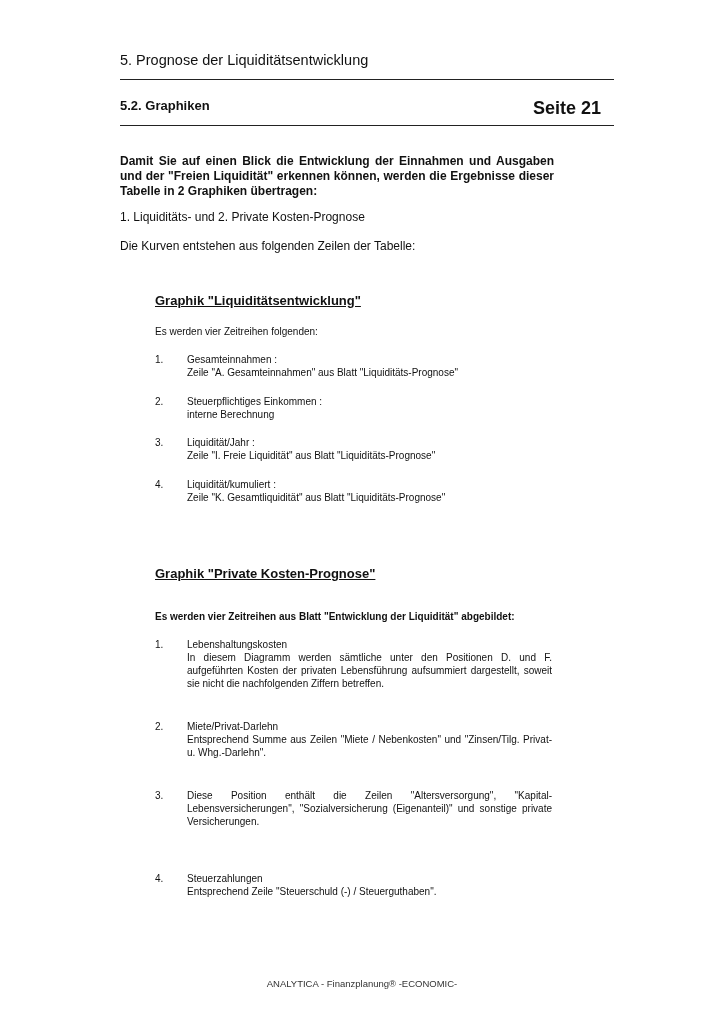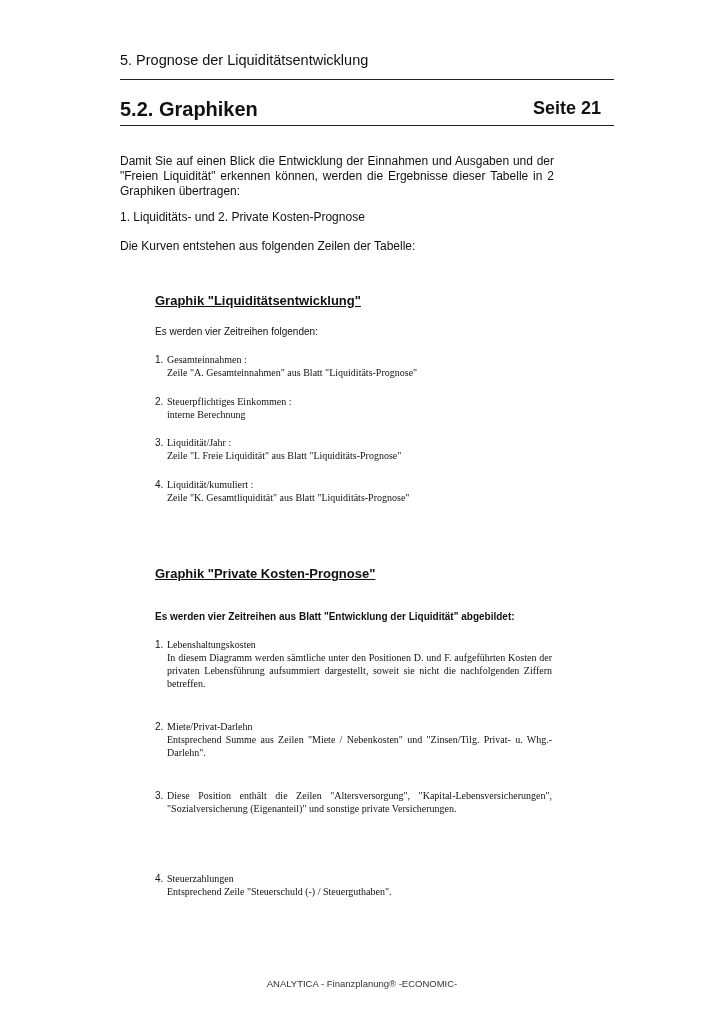--- a/index.html
+++ b/index.html
@@ -3,44 +3,44 @@
   <meta charset="utf-8">
   <style>
     html, body { margin: 0; padding: 0; background: #ffffff; }
     body {
       width: 724px; height: 1024px; position: relative; overflow: hidden;
       font-family: "Liberation Sans", sans-serif; color: #111;
     }
     .abs { position: absolute; }
     .h1 { left: 120px; top: 52px; font-size: 14.5px; font-weight: normal; }
     .rule { left: 120px; width: 494px; height: 0; border-top: 1.3px solid #222; }
-    .h2 { left: 120px; top: 98px; font-size: 20px; font-weight: bold; }
+    .h2 { left: 120px; top: 98px; font-size: 13px; font-weight: bold; }
     .pagenum { right: 123px; top: 98px; font-size: 18px; font-weight: bold; }
     .body-text { left: 120px; width: 434px; font-size: 12px; line-height: 15px; text-align: justify; }
     .intro-last { text-align-last: left; }
     .sec-title { left: 155px; font-size: 13px; font-weight: bold; text-decoration: underline; }
     .small { font-size: 10px; line-height: 13px; }
     .list-item { left: 155px; width: 397px; }
     .num { position: absolute; left: 0; top: 0; }
-    .itext { margin-left: 12px; font-family: Liberation Serif, serif; }
+    .itext { margin-left: 32px; }
     .ititle { display: block; }
     .idesc { display: block; text-align: justify; }
     .idesc.last-left { text-align-last: left; }
     .footer { left: 0; width: 724px; top: 978px; text-align: center; font-size: 9.5px; color: #333; }
   </style>
 </head>
 <body>
 
 <div class="abs h1">5. Prognose der Liquiditätsentwicklung</div>
 <div class="abs rule" style="top:79px;"></div>
 <div class="abs h2">5.2. Graphiken</div>
 <div class="abs pagenum">Seite 21</div>
 <div class="abs rule" style="top:125px;"></div>
 
-<div class="abs body-text intro-last" style="top:154px;">Damit Sie auf einen Blick die Entwicklung der Einnahmen und Ausgaben und der "Freien Liquidität" erkennen können, werden die Ergebnisse dieser Tabelle in 2 Graphiken übertragen:</div>
+<div class="abs body-text intro-last" style="top:154px;font-weight:bold;">Damit Sie auf einen Blick die Entwicklung der Einnahmen und Ausgaben und der "Freien Liquidität" erkennen können, werden die Ergebnisse dieser Tabelle in 2 Graphiken übertragen:</div>
 <div class="abs body-text" style="top:210px;">1. Liquiditäts- und 2. Private Kosten-Prognose</div>
 <div class="abs body-text" style="top:239px;">Die Kurven entstehen aus folgenden Zeilen der Tabelle:</div>
 
 <div class="abs sec-title" style="top:293px;">Graphik "Liquiditätsentwicklung"</div>
 <div class="abs small" style="left:155px; top:325px;">Es werden vier Zeitreihen folgenden:</div>
 
 <div class="abs small list-item" style="top:353px;">
   <span class="num">1.</span>
   <div class="itext">
     <span class="ititle">Gesamteinnahmen :</span>

